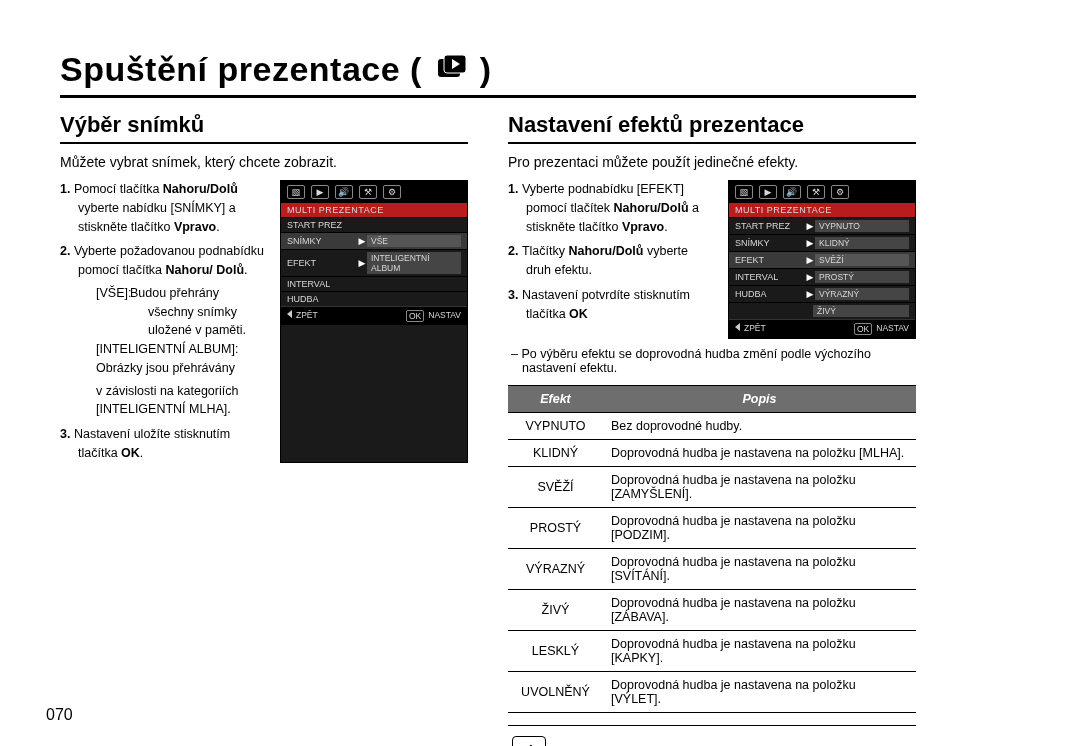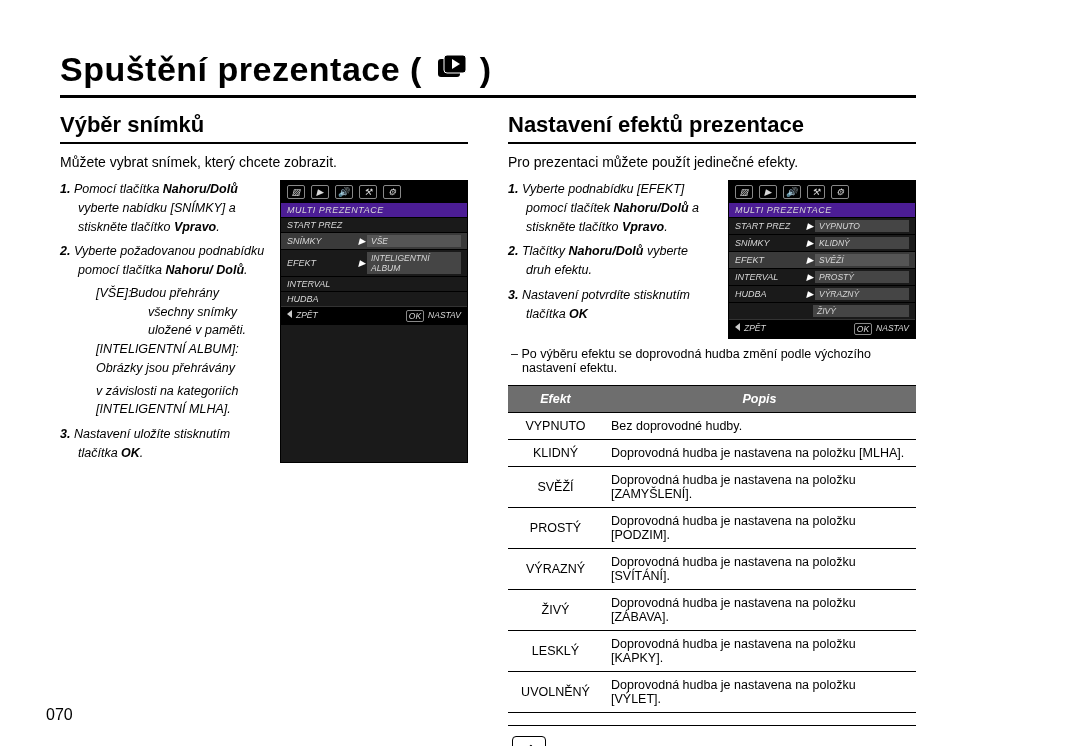--- a/index.html
+++ b/index.html
@@ -5,37 +5,37 @@
   * { box-sizing: border-box; margin: 0; padding: 0; }
   html, body { width: 1080px; height: 746px; font-family: Arial, Helvetica, sans-serif; background: #fff; }
   .page { position: relative; width: 976px; height: 746px; padding: 50px 60px 30px 60px; }
   .title-row { display: flex; align-items: center; border-bottom: 3px solid #000; padding-bottom: 6px; margin-bottom: 14px; }
   .title-row h1 { font-size: 34px; font-weight: bold; letter-spacing: 0.5px; }
   .title-icon { margin-left: 6px; }
   .cols { display: flex; gap: 40px; }
   .col { flex: 1 1 50%; min-width: 0; }
   .col h2 { font-size: 22px; font-weight: bold; border-bottom: 2px solid #000; padding-bottom: 4px; margin-bottom: 10px; }
   .lead { font-size: 14px; margin-bottom: 10px; }
-  .step-wrap { display: flex; gap: 12px; font-style: italic; }
+  .step-wrap { display: flex; gap: 12px; }
   .steps { flex: 1; font-size: 12.5px; line-height: 1.5; }
   .steps ol { list-style: none; padding-left: 0; }
   .steps li { margin-bottom: 6px; padding-left: 18px; text-indent: -18px; }
   .steps .num { font-weight: bold; }
   .sublist { margin-top: 4px; margin-left: 0; }
   .subrow { display: flex; }
   .subkey { min-width: 70px; padding-left: 18px; text-indent: 0; }
   .subval { flex: 1; }
   .steps .note { padding-left: 18px; text-indent: 0; margin-top: 4px; }
   .steps b, .steps .b { font-weight: bold; }
   .step3 { font-size: 12.5px; margin-top: 6px; padding-left: 18px; text-indent: -18px; }
   
   .lcd { width: 188px; border: 1px solid #000; background: #1a1a1a; color: #d8d8d8; font-size: 9px; font-family: Arial, sans-serif; }
   .lcd-top { display: flex; gap: 6px; align-items: center; padding: 4px 6px; background:#000; }
   .lcd-top .ti { width: 18px; height: 14px; border: 1px solid #888; border-radius: 2px; display:flex; align-items:center; justify-content:center; font-size:9px; }
-  .lcd-head { background:#4c1d95; padding: 2px 6px; letter-spacing: 0.5px; }
+  .lcd-head { background:#b91c1c; padding: 2px 6px; letter-spacing: 0.5px; }
   .lcd-rows { }
   .lcd-row { display:flex; align-items:center; padding: 2px 6px; border-top:1px solid #000; }
   .lcd-row.sel { background:#3a3a3a; }
   .lcd-row .k { flex: 0 0 70px; }
   .lcd-row .arrow { flex: 0 0 10px; text-align:center; color:#fff; }
   .lcd-row .v { flex:1; background:#454545; padding:1px 4px; font-size:8.5px; }
   .lcd-row .v.sel { background:#555; }
   .lcd-foot { display:flex; justify-content:space-between; padding:3px 6px; background:#000; font-size:8.5px; border-top:1px solid #333; }
   .lcd-foot span { display:flex; gap:4px; }
   .tri-l { width:0; height:0; border-top:4px solid transparent; border-bottom:4px solid transparent; border-right:5px solid #ccc; display:inline-block; }

